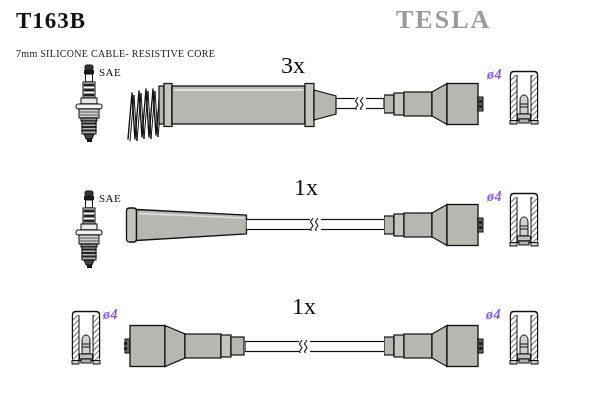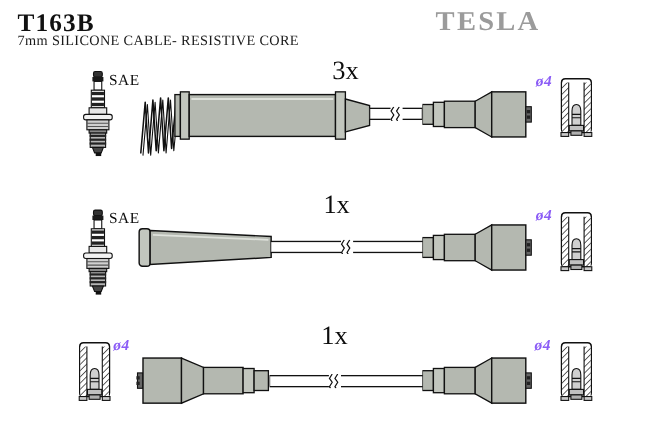--- a/index.html
+++ b/index.html
@@ -2,24 +2,24 @@
 <html><head>
 <meta charset="utf-8">
 <style>
   html,body{margin:0;padding:0;background:#e8e8e8;}
   .canvas{
     position:relative;width:600px;height:400px;background:#ffffff;
     font-family:Liberation Serif, serif;overflow:hidden;color:#111;
   }
   .abs{position:absolute;}
   .part-number{left:16px;top:8px;font-size:23px;font-weight:bold;letter-spacing:1px;}
-  .subtitle{left:16px;top:29px;font-size:13px;letter-spacing:0.3px;color:#1a1a1a;}
+  .subtitle{left:16px;top:48px;font-size:10px;letter-spacing:0.3px;color:#1a1a1a;}
   .brand{left:396px;top:5px;font-size:26px;font-weight:bold;letter-spacing:2px;color:#9b9b9b;transform:scaleY(0.95);}
   .qty{font-size:24px;color:#0d0d0d;}
-  .small-label{font-size:14px;color:#0d0d0d;letter-spacing:0.5px;}
+  .small-label{font-size:11px;color:#0d0d0d;letter-spacing:0.5px;}
   .dia-label{font-size:14px;color:#8b5cf6;font-style:italic;font-weight:bold;letter-spacing:0.5px;}
   svg{display:block;}
 </style>
 </head>
 <body>
 
 <div class="canvas">
 
   <svg class="abs" width="0" height="0" style="left:0;top:0" aria-hidden="true">
     <defs>
@@ -27,21 +27,21 @@
         <rect width="4" height="4" fill="#ffffff"></rect>
         <line x1="0" y1="0" x2="0" y2="4" stroke="#333" stroke-width="1.4"></line>
       </pattern>
     </defs>
   </svg>
 
   <div class="abs part-number">T163B</div>
   <div class="abs subtitle">7mm SILICONE CABLE- RESISTIVE CORE</div>
   <div class="abs brand">TESLA</div>
 
-  <div class="abs qty" style="left:302px;top:52px;">3x</div>
+  <div class="abs qty" style="left:281px;top:52px;">3x</div>
 
   <svg class="abs" style="left:71px;top:64px;" width="36" height="78" viewBox="0 0 36 78">
     <rect x="14" y="1" width="8" height="5" rx="1.5" fill="#333" stroke="#111"></rect>
     <rect x="13" y="6" width="10" height="4" fill="#1a1a1a"></rect>
     <rect x="14.5" y="10" width="7" height="8" fill="#fff" stroke="#111"></rect>
     <rect x="12" y="18" width="12" height="16" fill="#fff" stroke="#111"></rect>
     <rect x="12.5" y="19.5" width="11" height="3" fill="#222"></rect>
     <rect x="12.5" y="24.5" width="11" height="3" fill="#222"></rect>
     <rect x="12.5" y="29.5" width="11" height="3" fill="#222"></rect>
     <rect x="10" y="34" width="16" height="6" fill="#e8e8e8" stroke="#111"></rect>

